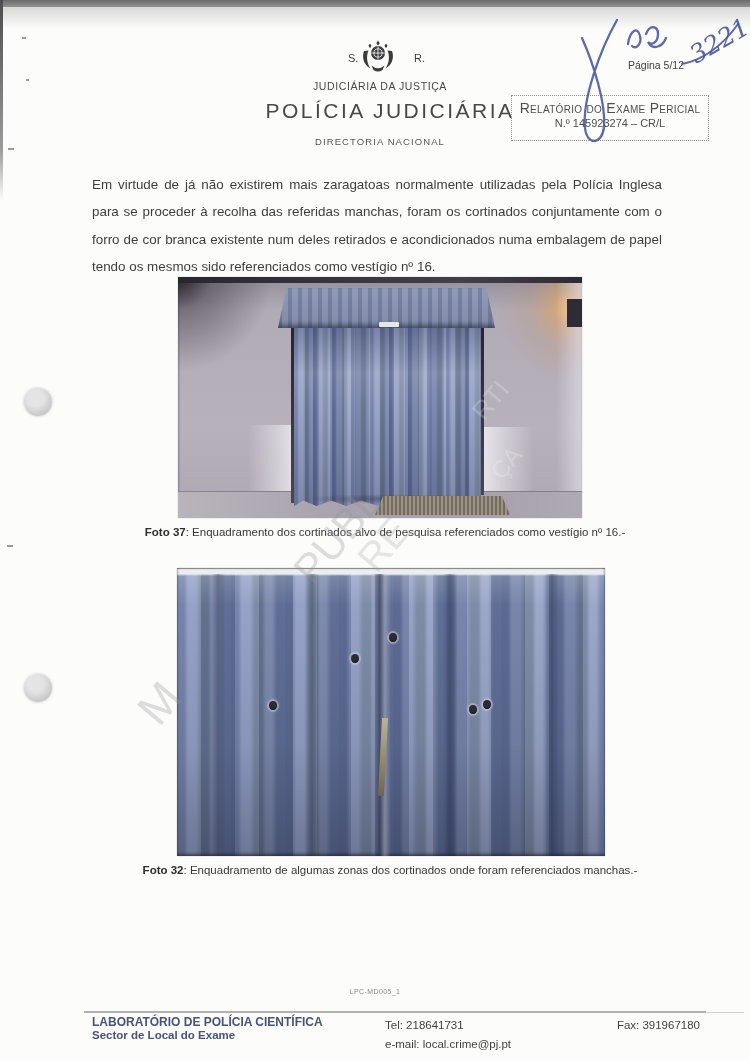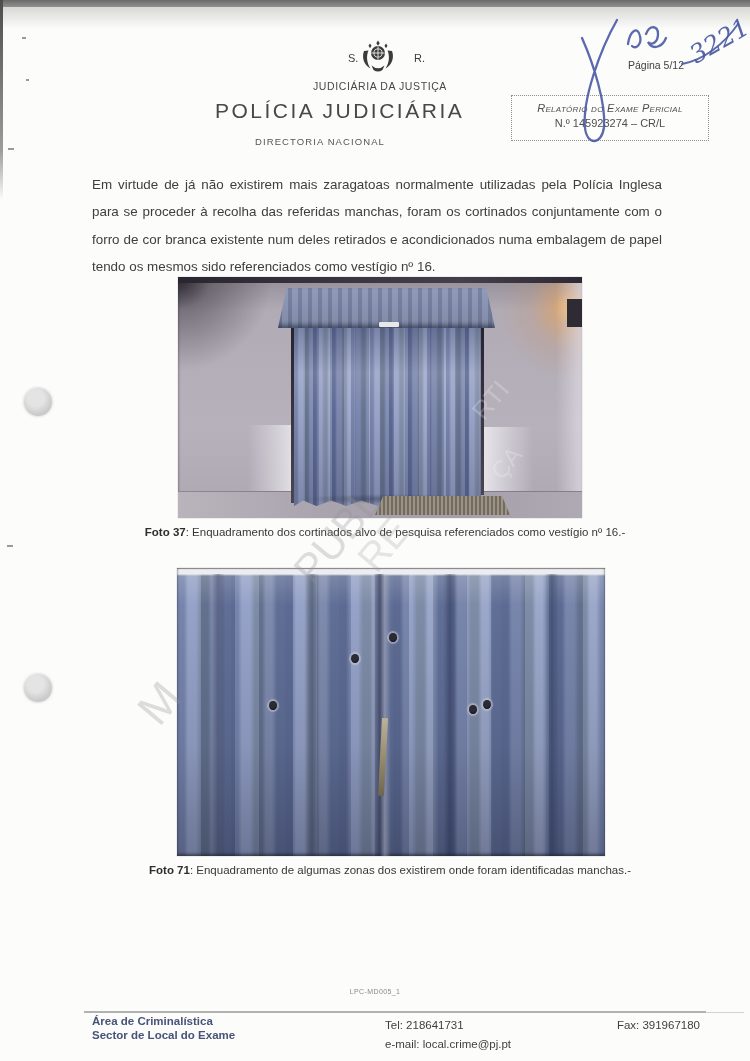--- a/index.html
+++ b/index.html
@@ -12,26 +12,26 @@
   .scan-top-shadow{left:0;top:7px;width:750px;height:22px;background:linear-gradient(180deg,#d8d8d6,rgba(255,255,255,0));}
   .scan-left{left:0;top:0;width:3px;height:200px;background:linear-gradient(180deg,#4c4c4c,#9c9c9c 75%,rgba(255,255,255,0));}
   .tick{background:#9a9a9a;}
   .hole{width:28px;height:28px;border-radius:50%;
         background:radial-gradient(circle at 42% 36%, #e4e4e4 0 34%, #cbcbcb 68%, #b9b9bb 100%);
         box-shadow:0 0 3px rgba(160,160,160,.6);}
 
   
   .hdr-sr{font-size:11px;color:#3e3e3e;}
   .hdr-ministry{left:255px;top:80px;width:250px;text-align:center;font-size:10.5px;letter-spacing:.6px;color:#474747;}
-  .hdr-police{left:215px;top:99px;width:350px;font-size:21px;letter-spacing:2.5px;color:#484848;}
-  .hdr-dir{left:255px;top:136px;width:250px;text-align:left;font-size:9.5px;letter-spacing:1.1px;color:#565656;}
+  .hdr-police{left:215px;top:99px;width:350px;text-align:center;font-size:21px;letter-spacing:2.5px;color:#484848;}
+  .hdr-dir{left:255px;top:136px;width:250px;text-align:center;font-size:9.5px;letter-spacing:1.1px;color:#565656;}
 
   .report-box{left:511px;top:95px;width:196px;height:40px;border:1px dotted #8f8f8f;
               text-align:center;padding-top:4px;box-sizing:content-box;background:rgba(255,255,255,.4);}
-  .report-box .l1{font-size:11px;font-variant:small-caps;letter-spacing:.3px;color:#4e4e4e;line-height:16px;font-style:italic;}
+  .report-box .l1{font-size:14px;font-variant:small-caps;letter-spacing:.3px;color:#4e4e4e;line-height:16px;}
   .report-box .l2{font-size:11px;color:#4e4e4e;line-height:15px;}
 
   .pagina{left:628px;top:59px;font-size:10.5px;color:#414141;}
   .ink-svg{left:520px;top:10px;width:235px;height:150px;z-index:6;}
 
   
   .para{left:92px;top:171px;width:570px;font-size:13.4px;line-height:27.4px;text-align:justify;color:#3e3e3e;}
 
   
   .caption{width:620px;text-align:center;font-size:11.5px;color:#383838;}
@@ -193,29 +193,29 @@
     <div class="abs p38-seam"></div>
     <div class="abs p38-lining"></div>
     <div class="abs spot" style="left:174px;top:86px;"></div>
     <div class="abs spot" style="left:212px;top:65px;"></div>
     <div class="abs spot" style="left:92px;top:133px;"></div>
     <div class="abs spot" style="left:292px;top:137px;"></div>
     <div class="abs spot" style="left:306px;top:132px;"></div>
   </div>
 
   <div class="abs caption" style="left:80px;top:864px;">
-    <b>Foto 71</b><span>: Enquadramento de algumas zonas dos existirem onde foram identificadas manchas.-</span>
+    <b>Foto 32</b><span>: Enquadramento de algumas zonas dos cortinados onde foram referenciados manchas.-</span>
   </div>
 
   <div class="abs lpc-code">LPC-MD005_1</div>
   <div class="abs foot-rule"></div>
   <div class="abs foot-rule2"></div>
 
   <div class="abs foot-left">
-    <div class="f2">Área de Criminalística</div>
+    <div class="f1">LABORATÓRIO DE POLÍCIA CIENTÍFICA</div>
     <div class="f3">Sector de Local do Exame</div>
   </div>
 
   <div class="abs foot-right">
     <div class="foot-telfax">
       <span>Tel: 218641731</span>
       <span>Fax: 391967180</span>
     </div>
     <div>e-mail: local.crime@pj.pt</div>
   </div>

